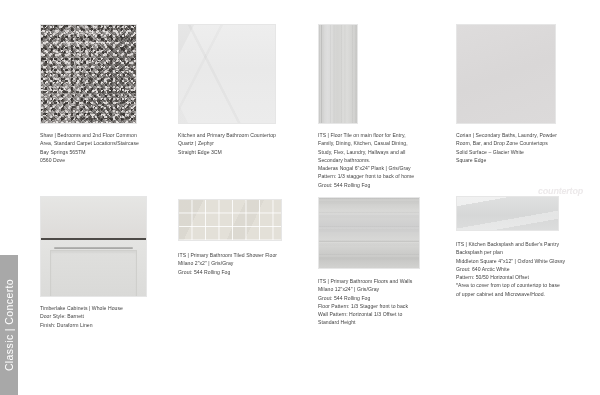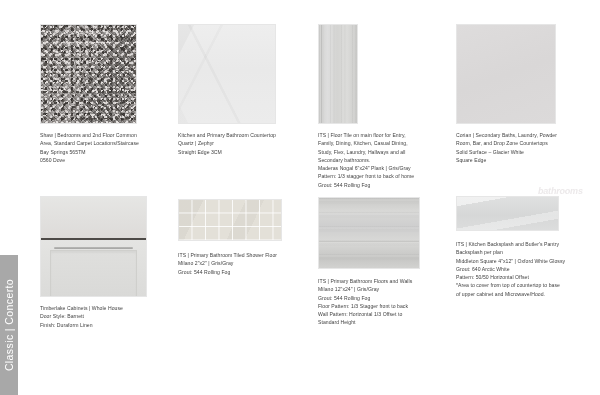--- a/index.html
+++ b/index.html
@@ -298,18 +298,18 @@
     <div class="swatch tex-subway" style="width:103px; height:35px;"></div>
     <div class="caption" style="margin-top:9px; width:144px;">ITS | Kitchen Backsplash and Butler's Pantry
 Backsplash per plan
 Middleton Square 4"x12" | Oxford White Glossy
 Grout: 640 Arctic White
 Pattern: 50/50 Horizontal Offset
 *Area to cover from top of countertop to base
 of upper cabinet and Microwave/Hood.</div>
   </div>
 
-  <div id="watermark">bathrooms</div>
+  <div id="watermark">countertop</div>
 </div>
 
 <div id="side-tab">
   <span class="side-label">Classic | Concerto</span>
 </div>
 
 </body></html>

